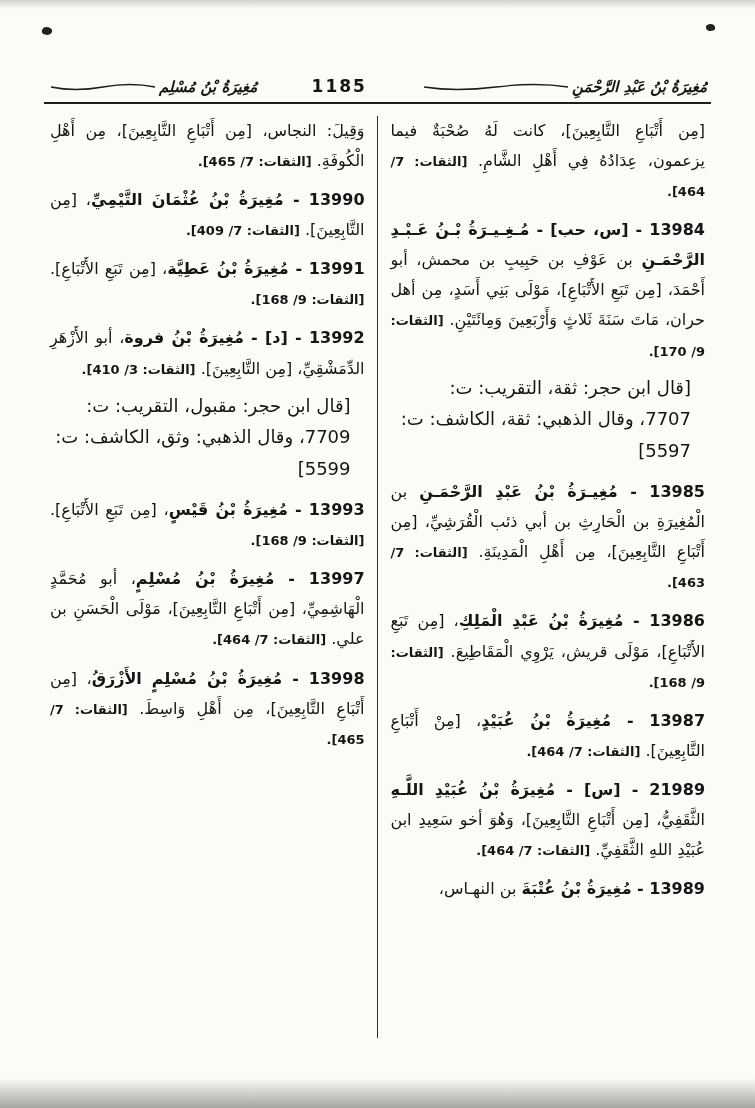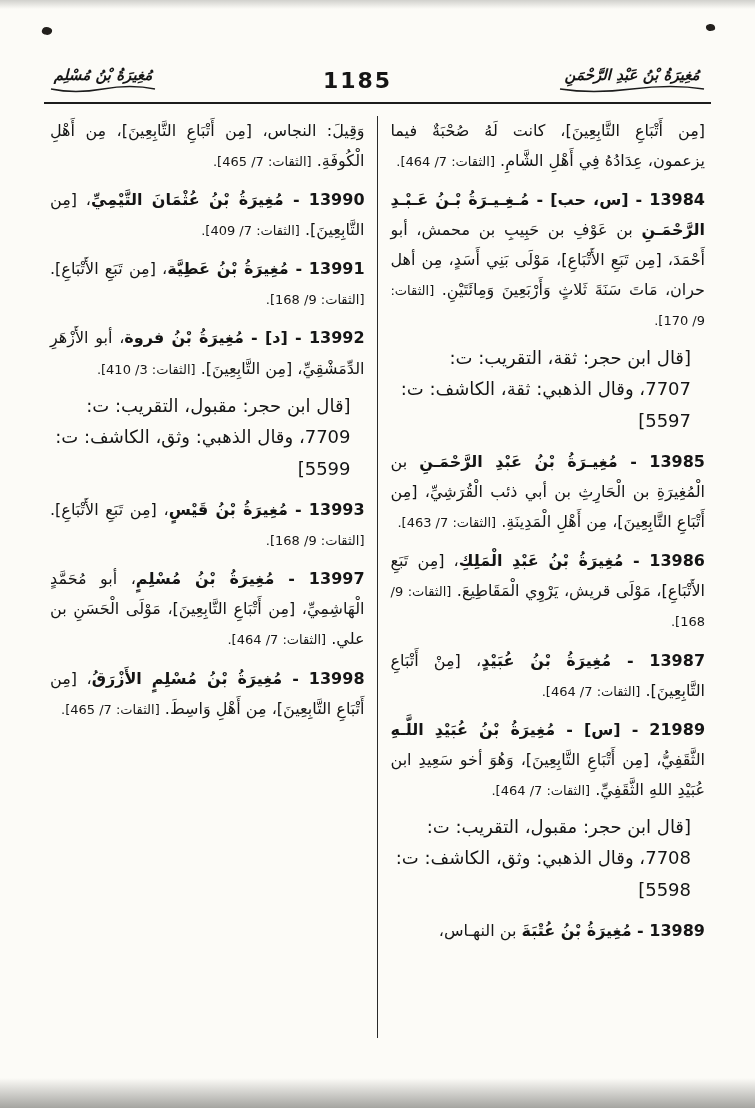--- a/index.html
+++ b/index.html
@@ -21,41 +21,41 @@
     background:linear-gradient(0deg,#8f8f8b 0%,rgba(143,143,139,0) 100%);opacity:.8;}
   .blot{position:absolute;background:#23201d;}
   .blot-left{top:27px;left:42px;width:10px;height:8px;border-radius:55% 45% 60% 40%;transform:rotate(18deg);}
   .blot-right{top:24px;right:40px;width:9px;height:7px;border-radius:45% 55% 40% 60%;transform:rotate(-12deg);}
 
   
   .header{
     position:absolute;top:66px;right:48px;left:48px;
     display:flex;justify-content:space-between;align-items:flex-end;
   }
-  .running-head{display:flex;flex-direction:column;align-items:center;gap:1px;}
+  .running-head{display:flex;flex-direction:row;align-items:center;gap:1px;}
   .running-head .rh-text{font-size:15px;font-weight:bold;font-style:italic;letter-spacing:0;}
   .running-head svg{display:block;}
-  .page-number{font-size:22px;font-weight:bold;letter-spacing:2px;align-self:flex-start;padding-top:2px;}
+  .page-number{font-size:17px;font-weight:bold;letter-spacing:2px;align-self:flex-start;padding-top:2px;margin-top:8px;}
   .header-rule{position:absolute;top:102px;right:44px;left:44px;height:2px;background:#1c1c1c;}
 
   
   .content{
     position:absolute;top:114px;right:42px;left:42px;bottom:56px;
     display:flex;align-items:stretch;overflow:hidden;
   }
   .col{width:50%;padding:2px 8px 0 8px;overflow:hidden;}
   .divider{width:2px;background:#2a2a2a;margin:2px 4px 14px 4px;}
 
   .entry{
     font-size:16px;line-height:1.88;
     text-align:justify;
     margin-bottom:9px;
   }
   .entry .num,.entry .sym,.entry .name{font-weight:bold;}
-  .entry .ref{font-weight:normal;font-size:13px;}
+  .entry .ref{font-weight:bold;font-size:13px;}
   .note{
     font-size:18px;line-height:1.75;
     text-align:right;padding:0 14px 0 4px;
     margin:-3px 0 11px 0;
   }
 </style>
 </head>
 <body>
 
 <div class="page">
@@ -84,21 +84,20 @@
 
   <div class="content">
     <div class="col">
         <p class="entry"><span class="body">[مِن أَتْبَاعِ التَّابِعِينَ]، كانت لَهُ صُحْبَةٌ فيما يزعمون، عِدَادُهُ فِي أَهْلِ الشَّامِ. </span><span class="ref">[الثقات: 7/ 464].</span></p>
         <p class="entry"><span class="num">13984 - </span><span class="sym">[س، حب] - </span><span class="name">مُـغِـيـرَةُ بْـنُ عَـبْـدِ الرَّحْمَـنِ</span><span class="body"> بن عَوْفِ بن حَبِيبِ بن محمش، أبو أَحْمَدَ، [مِن تَبَعِ الأَتْبَاعِ]، مَوْلَى بَنِي أَسَدٍ، مِن أهل حران، مَاتَ سَنَةَ ثَلاثٍ وَأَرْبَعِينَ وَمِائَتَيْنِ. </span><span class="ref">[الثقات: 9/ 170].</span></p>
         <p class="note">[قال ابن حجر: ثقة، التقريب: ت: 7707، وقال الذهبي: ثقة، الكاشف: ت: 5597]</p>
         <p class="entry"><span class="num">13985 - </span><span class="name">مُغِيـرَةُ بْنُ عَبْدِ الرَّحْمَـنِ</span><span class="body"> بن الْمُغِيرَةِ بن الْحَارِثِ بن أبي ذئب الْقُرَشِيِّ، [مِن أَتْبَاعِ التَّابِعِينَ]، مِن أَهْلِ الْمَدِينَةِ. </span><span class="ref">[الثقات: 7/ 463].</span></p>
         <p class="entry"><span class="num">13986 - </span><span class="name">مُغِيرَةُ بْنُ عَبْدِ الْمَلِكِ</span><span class="body">، [مِن تَبَعِ الأَتْبَاعِ]، مَوْلَى قريش، يَرْوِي الْمَقَاطِيعَ. </span><span class="ref">[الثقات: 9/ 168].</span></p>
         <p class="entry"><span class="num">13987 - </span><span class="name">مُغِيرَةُ بْنُ عُبَيْدٍ</span><span class="body">، [مِنْ أَتْبَاعِ التَّابِعِينَ]. </span><span class="ref">[الثقات: 7/ 464].</span></p>
         <p class="entry"><span class="num">21989 - </span><span class="sym">[س] - </span><span class="name">مُغِيرَةُ بْنُ عُبَيْدِ اللَّـهِ</span><span class="body"> الثَّقَفِيُّ، [مِن أَتْبَاعِ التَّابِعِينَ]، وَهُوَ أخو سَعِيدِ ابن عُبَيْدِ اللهِ الثَّقَفِيِّ. </span><span class="ref">[الثقات: 7/ 464].</span></p>
-        <p class="note">[قال ابن حجر: مقبول، التقريب: ت: 7708، وقال الذهبي: وثق، الكاشف: ت: 5598]</p>
         <p class="entry"><span class="num">13989 - </span><span class="name">مُغِيرَةُ بْنُ عُتْبَةَ</span><span class="body"> بن النهـاس، </span></p>
       </div>
     <div class="divider"></div>
     <div class="col">
         <p class="entry"><span class="body">وَقِيلَ: النجاس، [مِن أَتْبَاعِ التَّابِعِينَ]، مِن أَهْلِ الْكُوفَةِ. </span><span class="ref">[الثقات: 7/ 465].</span></p>
         <p class="entry"><span class="num">13990 - </span><span class="name">مُغِيرَةُ بْنُ عُثْمَانَ التَّيْمِيِّ</span><span class="body">، [مِن التَّابِعِينَ]. </span><span class="ref">[الثقات: 7/ 409].</span></p>
         <p class="entry"><span class="num">13991 - </span><span class="name">مُغِيرَةُ بْنُ عَطِيَّة</span><span class="body">، [مِن تَبَعِ الأَتْبَاعِ]. </span><span class="ref">[الثقات: 9/ 168].</span></p>
         <p class="entry"><span class="num">13992 - </span><span class="sym">[د] - </span><span class="name">مُغِيرَةُ بْنُ فروة</span><span class="body">، أبو الأَزْهَرِ الدِّمَشْقِيِّ، [مِن التَّابِعِينَ]. </span><span class="ref">[الثقات: 3/ 410].</span></p>
         <p class="note">[قال ابن حجر: مقبول، التقريب: ت: 7709، وقال الذهبي: وثق، الكاشف: ت: 5599]</p>
         <p class="entry"><span class="num">13993 - </span><span class="name">مُغِيرَةُ بْنُ قَيْسٍ</span><span class="body">، [مِن تَبَعِ الأَتْبَاعِ]. </span><span class="ref">[الثقات: 9/ 168].</span></p>

